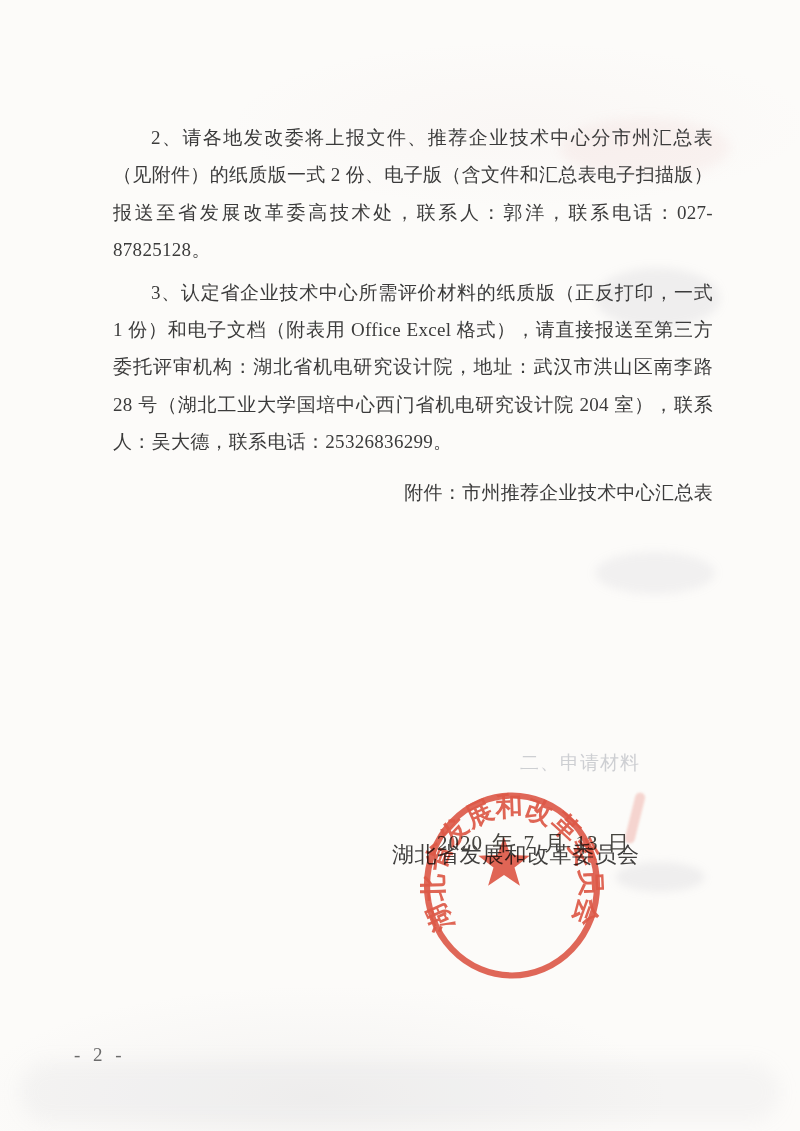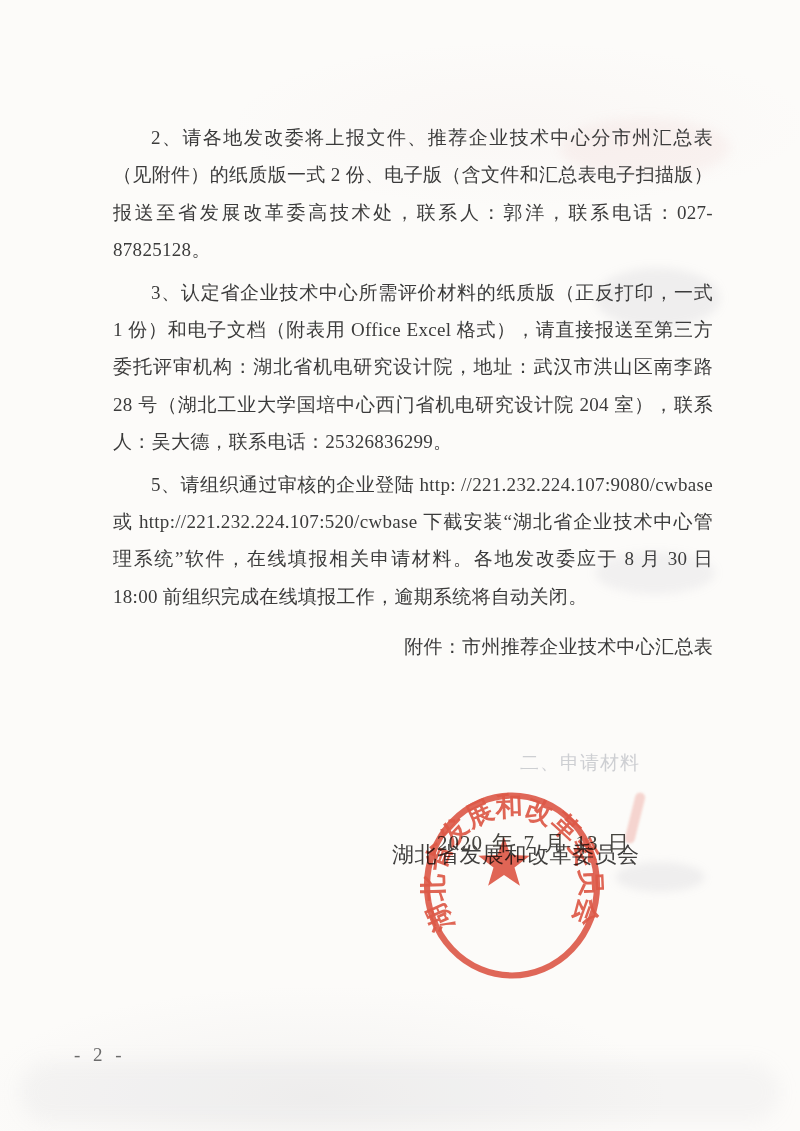--- a/index.html
+++ b/index.html
@@ -81,21 +81,20 @@
   <div class="blob blob2"></div>
   <div class="blob blob3"></div>
   <div class="blob blob4"></div>
   <div class="blob blob5"></div>
 
   <div class="bleed-text">二、申请材料</div>
 
   <div class="content">
     <p>2、请各地发改委将上报文件、推荐企业技术中心分市州汇总表（见附件）的纸质版一式 2 份、电子版（含文件和汇总表电子扫描版）报送至省发展改革委高技术处，联系人：郭洋，联系电话：027-87825128。</p>
     <p>3、认定省企业技术中心所需评价材料的纸质版（正反打印，一式 1 份）和电子文档（附表用 Office Excel 格式），请直接报送至第三方委托评审机构：湖北省机电研究设计院，地址：武汉市洪山区南李路 28 号（湖北工业大学国培中心西门省机电研究设计院 204 室），联系人：吴大德，联系电话：25326836299。</p>
-    <p>5、请组织通过审核的企业登陆 http: //221.232.224.107:9080/cwbase 或 http://221.232.224.107:520/cwbase 下截安装“湖北省企业技术中心管理系统”软件，在线填报相关申请材料。各地发改委应于 8 月 30 日 18:00 前组织完成在线填报工作，逾期系统将自动关闭。</p>
     <p class="attachment">附件：市州推荐企业技术中心汇总表</p>
   </div>
 
   <div class="signature">湖北省发展和改革委员会</div>
 
   <div class="issue-date">2020 年 7 月 13 日</div>
 
 
   <div class="pagenum">- 2 -</div>
 

